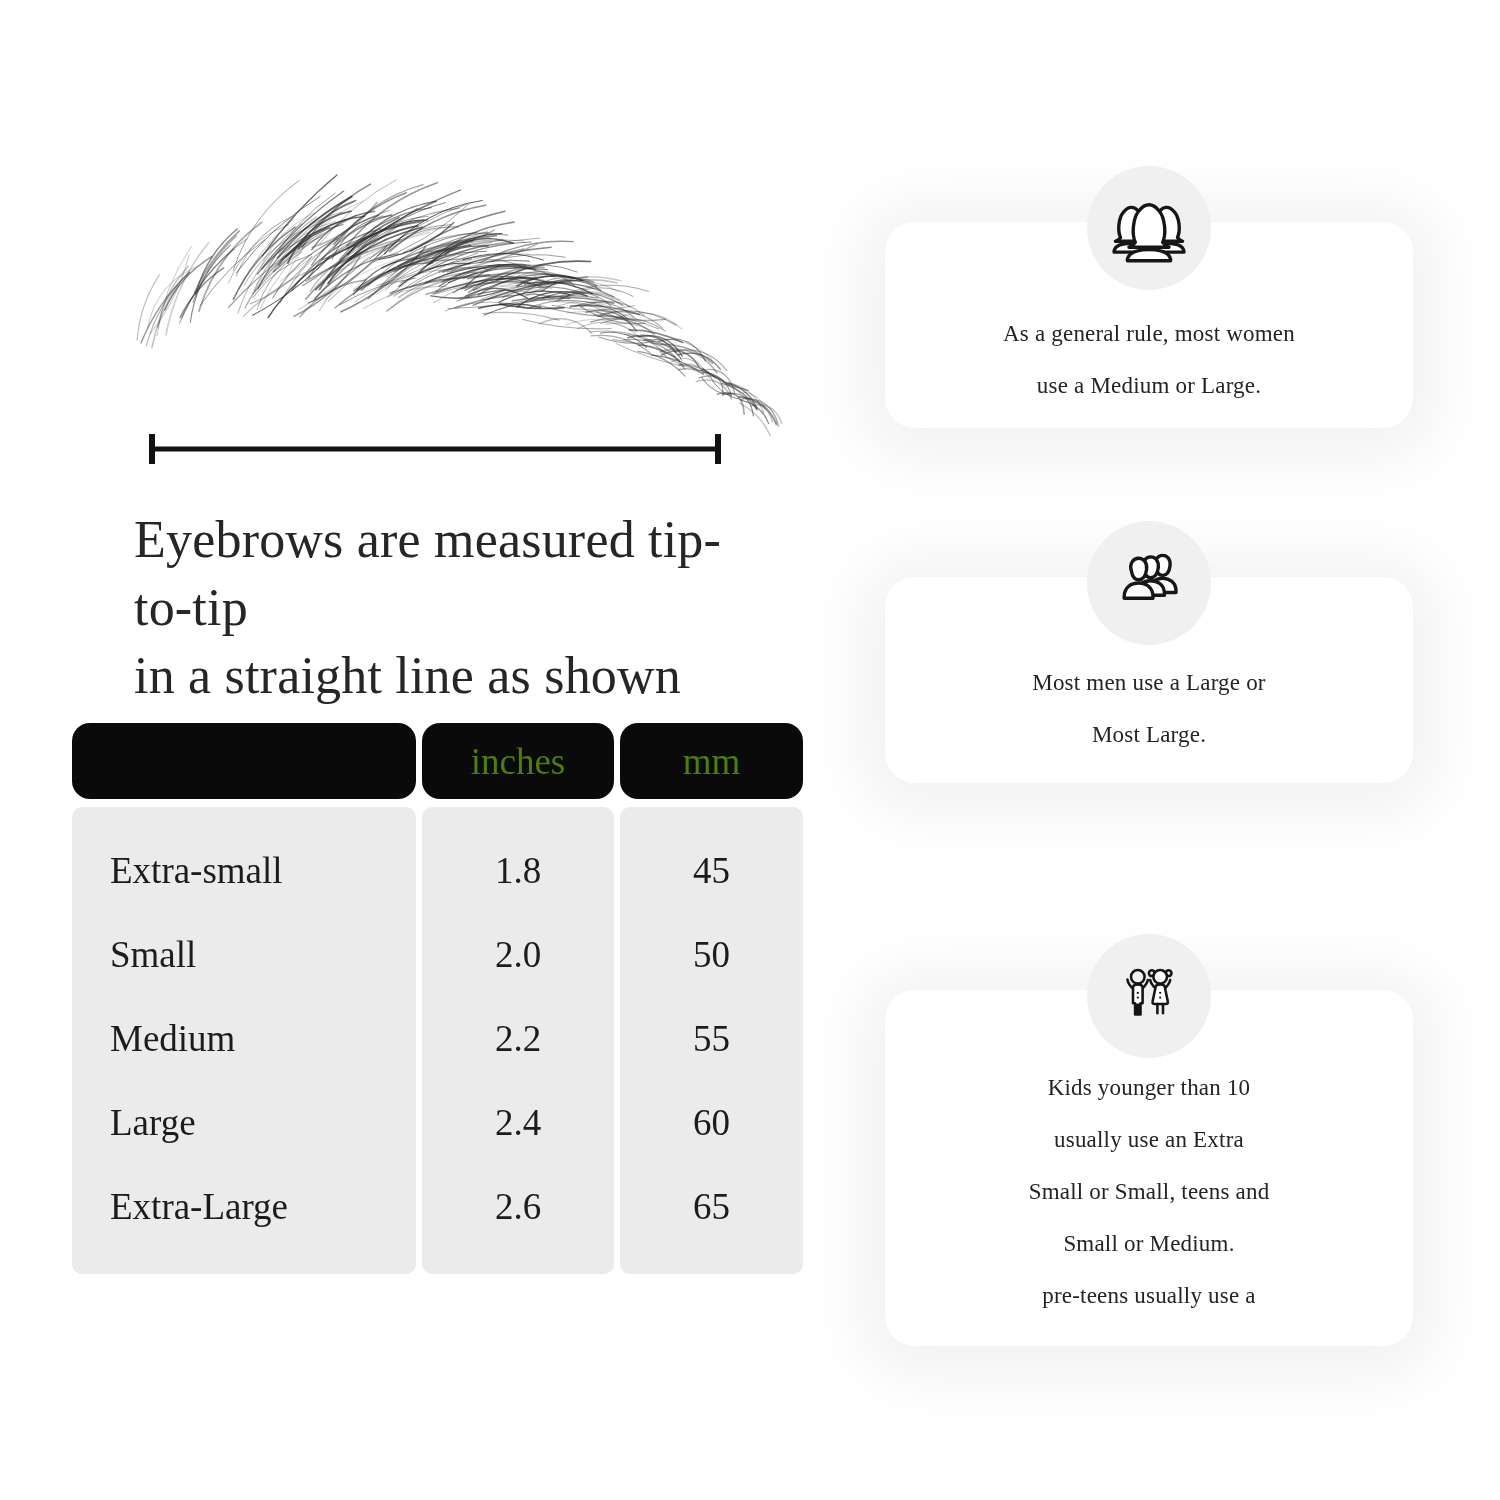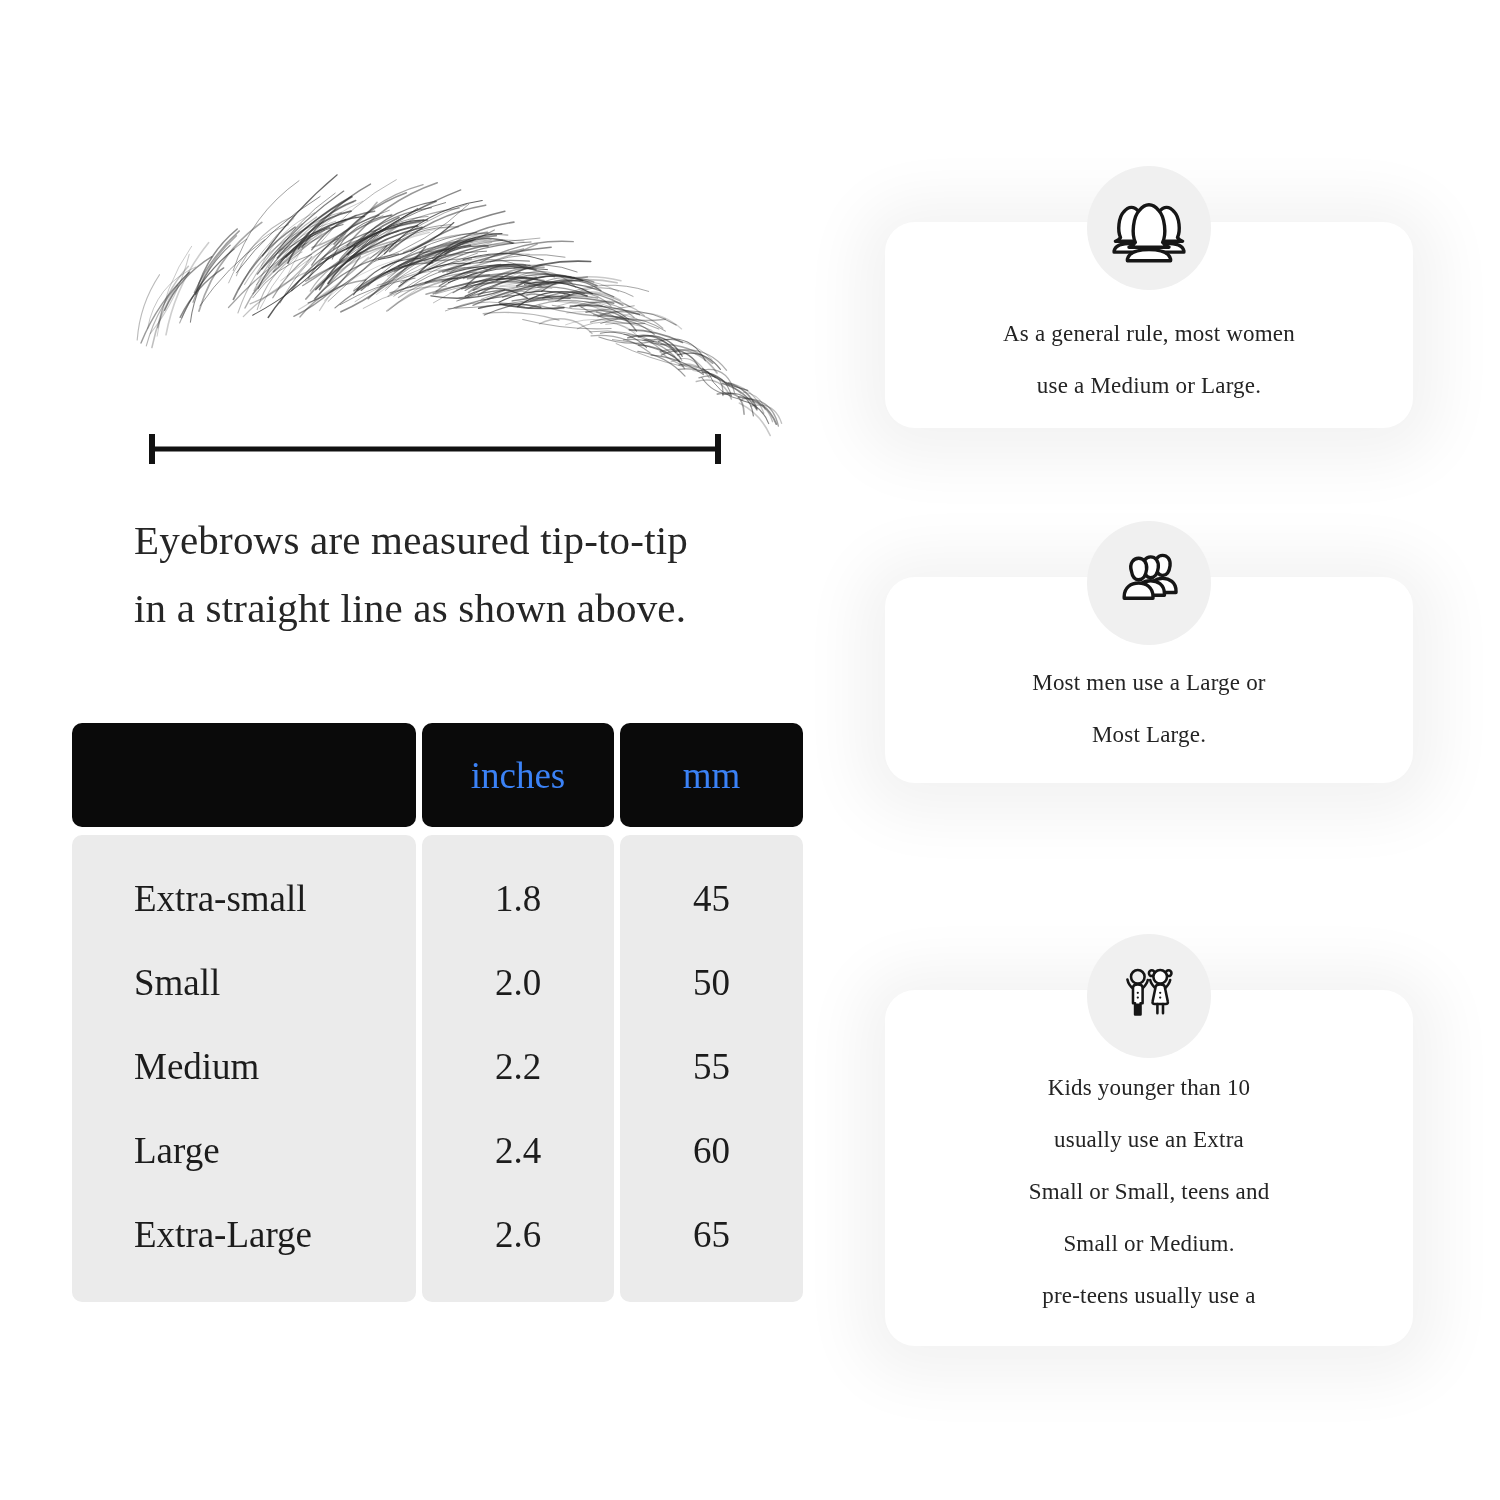--- a/index.html
+++ b/index.html
@@ -6,36 +6,36 @@
   .canvas{
     position:relative;width:1500px;height:1500px;background:#ffffff;
     font-family:"Liberation Serif", serif;color:#1c1c1c;overflow:hidden;
   }
   
   .brow-svg{position:absolute;left:100px;top:225px;width:700px;height:200px;overflow:visible;}
   .measure-svg{position:absolute;left:148px;top:432px;width:574px;height:34px;overflow:visible;}
   .measure-svg line{stroke:#111;}
   .caption{
     position:absolute;left:134px;top:506px;width:640px;
-    font-size:41px;line-height:68px;color:#262626;letter-spacing:.2px;
+    font-size:52px;line-height:68px;color:#262626;letter-spacing:.2px;
   }
   
   .size-table{
     position:absolute;left:72px;top:723px;
     display:grid;grid-template-columns:344px 192px 183px;
     column-gap:6px;row-gap:8px;
   }
   .th{
-    height:104px;background:#0a0a0a;border-radius:10px;
-    color:#3b82f6;display:flex;align-items:center;justify-content:center;
+    height:76px;background:#0a0a0a;border-radius:18px;
+    color:#4d7c0f;display:flex;align-items:center;justify-content:center;
     font-size:37px;
   }
   .tb{background:#ebebeb;border-radius:10px;padding:21px 0 26px 0;}
   .cell{height:84px;display:flex;align-items:center;font-size:37px;color:#1c1c1c;}
-  .tb-size .cell{padding-left:62px;justify-content:flex-start;}
+  .tb-size .cell{padding-left:38px;justify-content:flex-start;}
   .tb-num .cell{justify-content:center;}
   
   .card{
     position:absolute;left:885px;width:528px;background:#ffffff;border-radius:30px;
     box-shadow:0 6px 60px 28px rgba(0,0,0,0.05);
   }
   .card-1{top:222px;height:206px;}
   .card-2{top:577px;height:206px;}
   .card-3{top:990px;height:356px;}
   .bubble{

